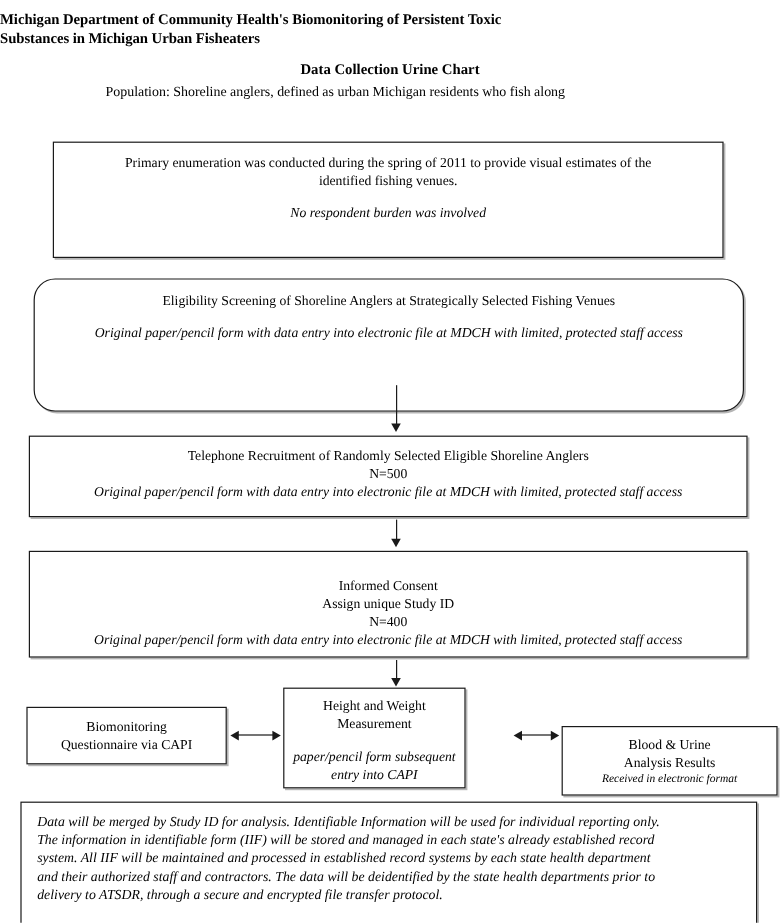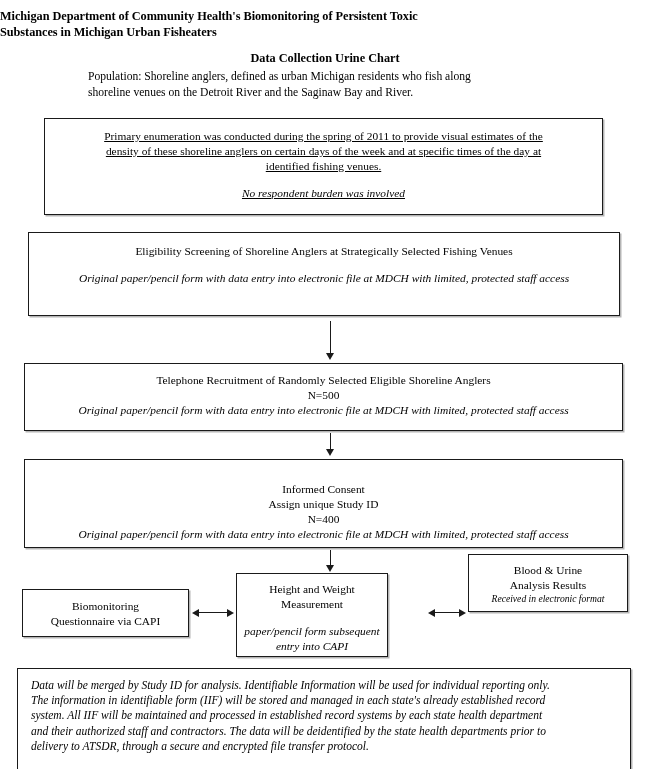--- a/index.html
+++ b/index.html
@@ -72,28 +72,28 @@
     height: 12px;
   }
 
   
   #box-enumeration {
     left: 44px;
     top: 118px;
     width: 559px;
     height: 97px;
     padding: 10px 14px 0 14px;
-    text-decoration: underline;
   }
   #box-eligibility {
     left: 28px;
     top: 232px;
     width: 592px;
-    height: 84px;
+    height: 111px;
     padding: 11px 10px 0 10px;
+    border-radius: 18px;
   }
   #box-telephone {
     left: 24px;
     top: 363px;
     width: 599px;
     height: 68px;
     padding: 9px 8px 0 8px;
   }
   #box-consent {
     left: 24px;
@@ -111,22 +111,22 @@
   }
   #box-measurement {
     left: 236px;
     top: 573px;
     width: 152px;
     height: 84px;
     padding: 8px 6px 0 6px;
   }
   #box-blood {
     left: 468px;
-    top: 554px;
-    width: 160px;
+    top: 605px;
+    width: 180px;
     height: 58px;
     padding: 8px 6px 0 6px;
   }
   #box-merge {
     left: 17px;
     top: 668px;
     width: 614px;
     height: 119px;
     padding: 9px 12px 0 13px;
   }
@@ -209,26 +209,24 @@
 <div class="header">
   <div class="title-main">
     <div>Michigan Department of Community Health's Biomonitoring of Persistent Toxic</div>
     <div>Substances in Michigan Urban Fisheaters</div>
   </div>
   <div class="title-sub">Data Collection Urine Chart</div>
 </div>
 
 <div class="population">
   <div>Population:  Shoreline anglers, defined as urban Michigan residents who fish along</div>
-  <div>shoreline venues on the Detroit River and the Saginaw Bay and River.</div>
 </div>
 
 <div class="box" id="box-enumeration">
   <div class="line">Primary enumeration was conducted during the spring of 2011 to provide visual estimates of the</div>
-  <div class="line">density of these shoreline anglers on certain days of the week and at specific times of the day at</div>
   <div class="line">identified fishing venues.</div>
   <div class="gap"></div>
   <div class="line ital">No respondent burden was involved</div>
 </div>
 
 <div class="box" id="box-eligibility">
   <div class="line">Eligibility Screening of Shoreline Anglers at Strategically Selected Fishing Venues</div>
   <div class="gap"></div>
   <div class="line ital">Original paper/pencil form with data entry into electronic file at MDCH with limited, protected staff access</div>
 </div>

